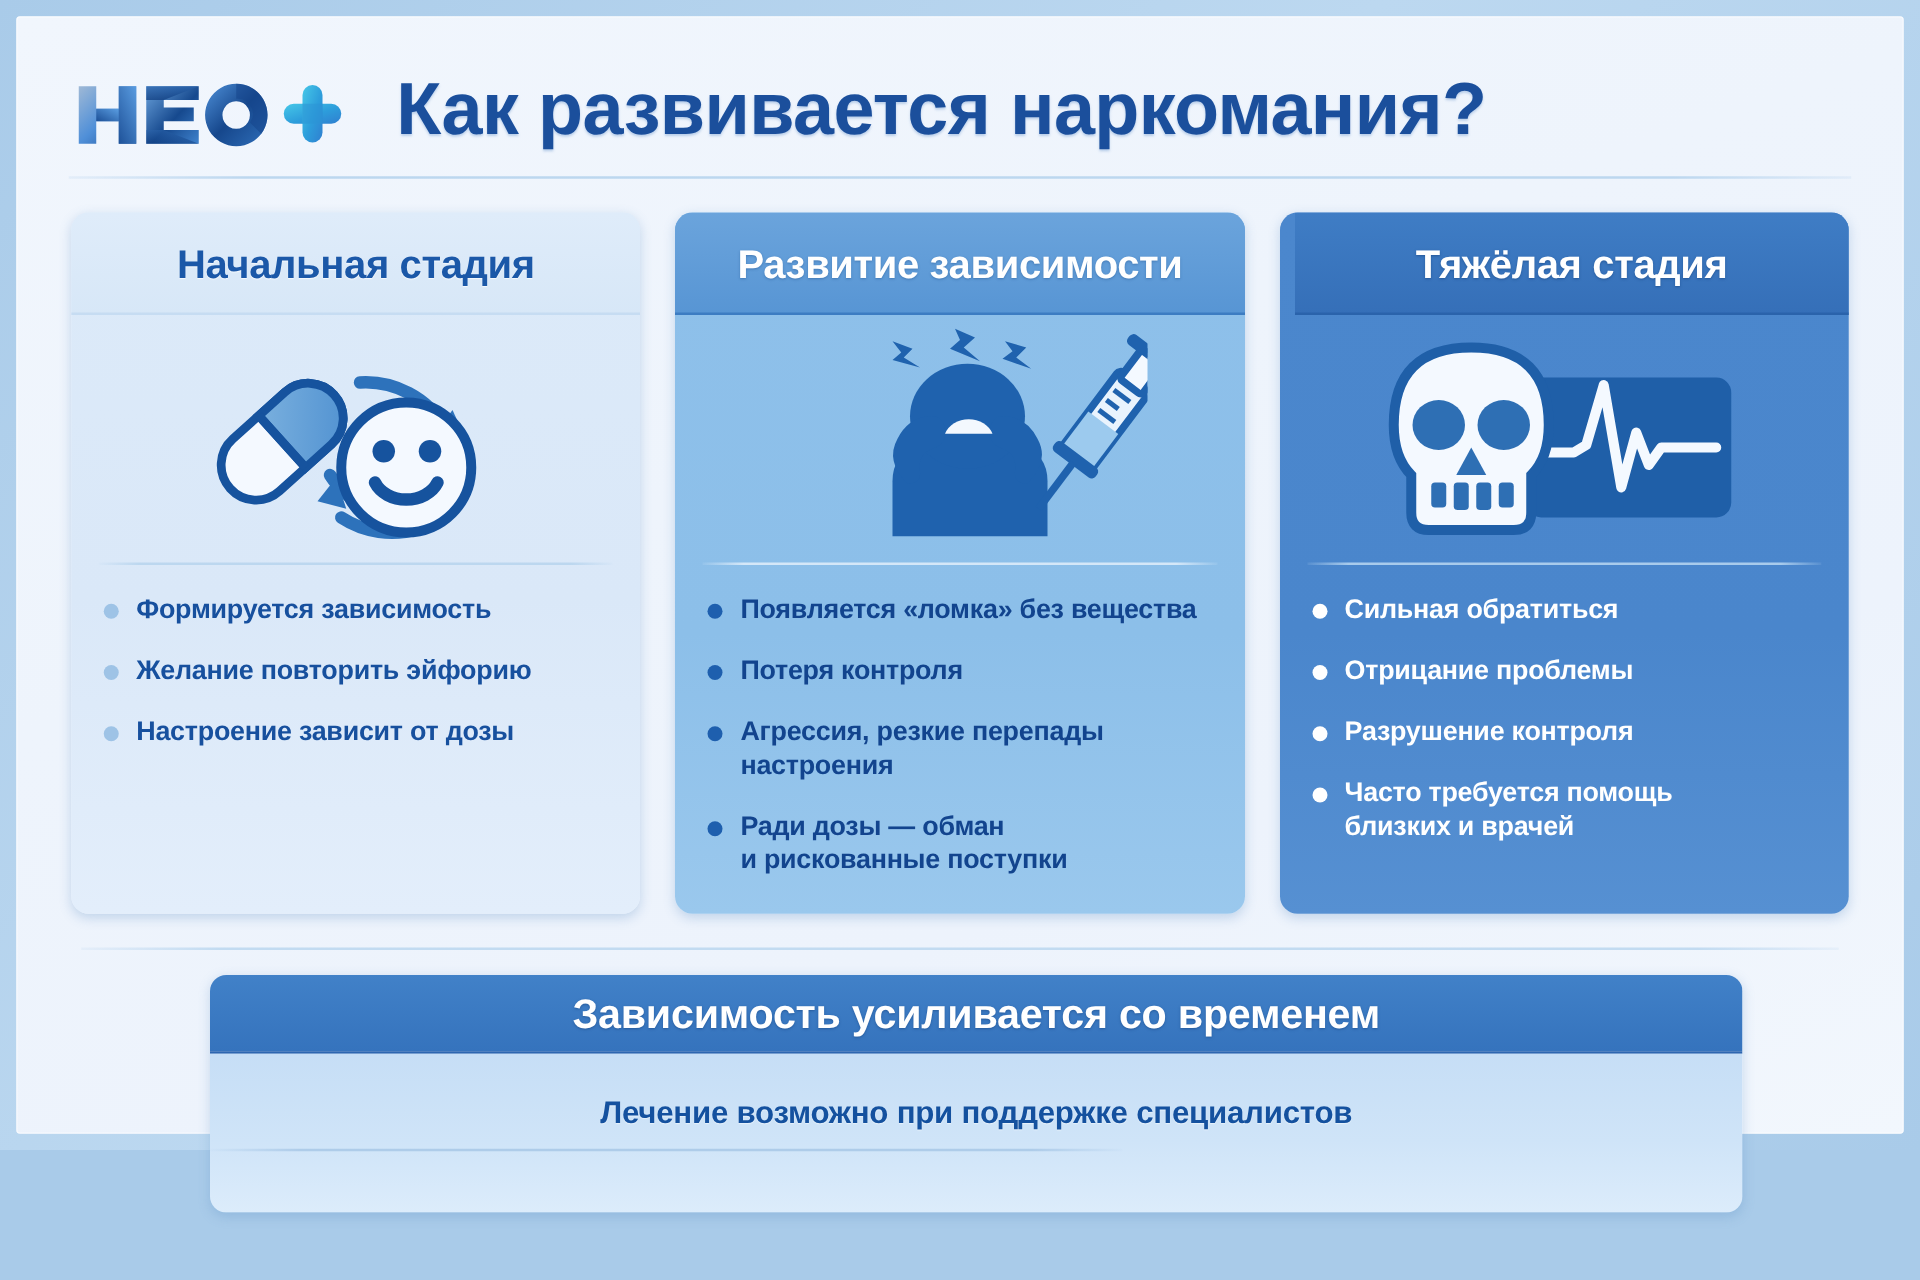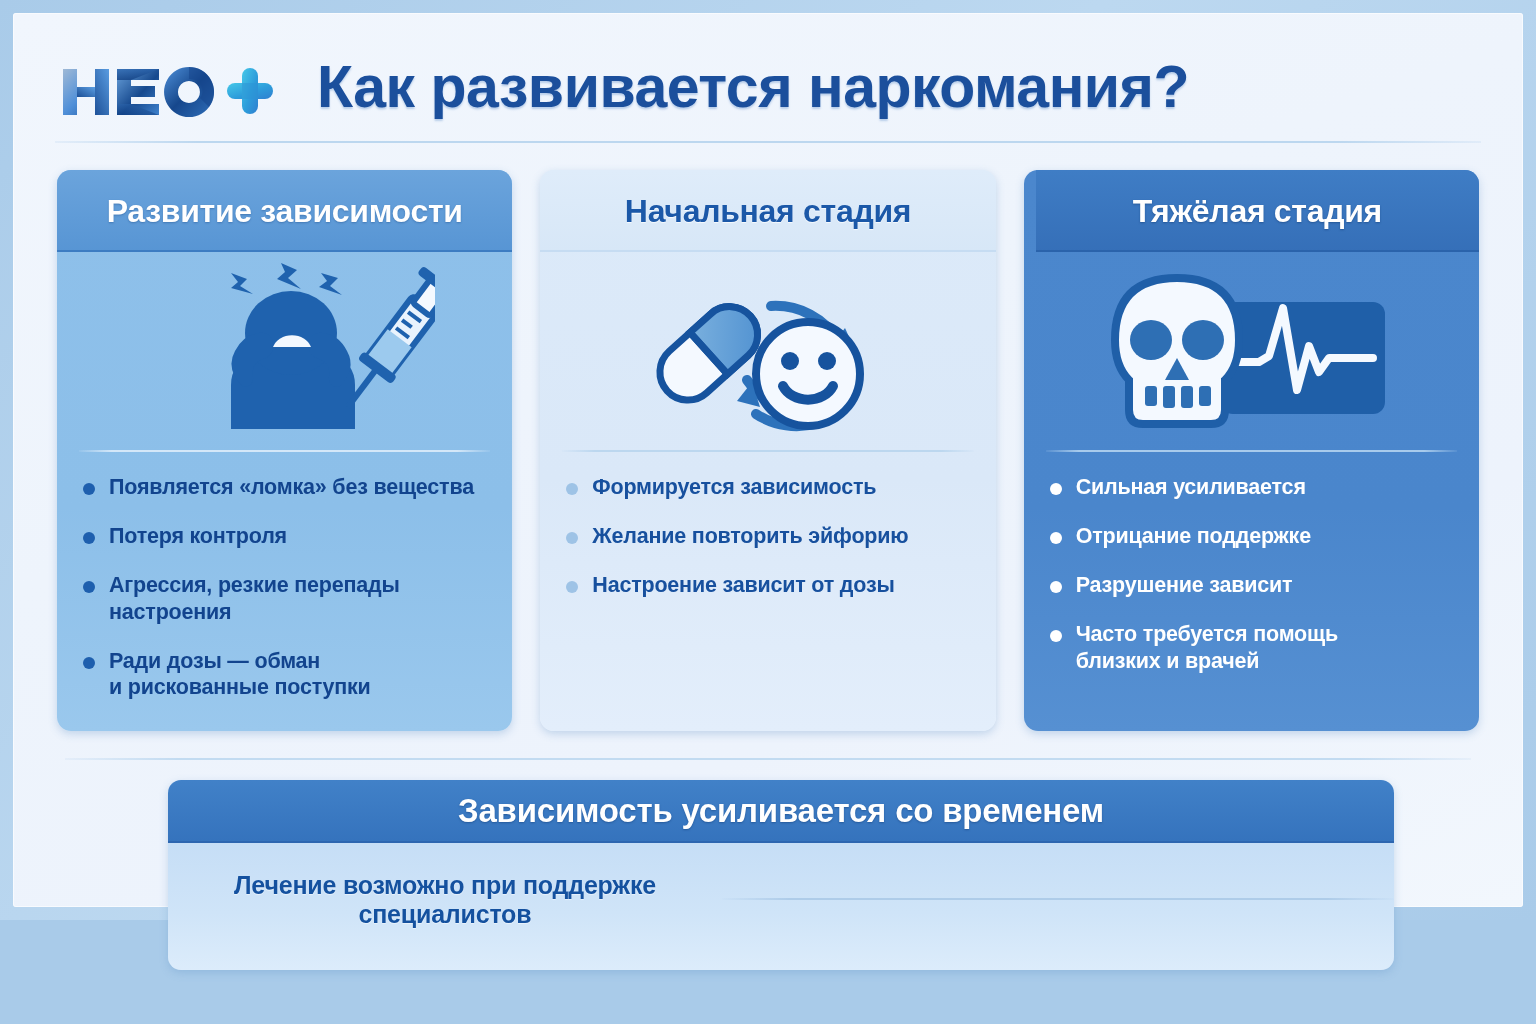--- a/index.html
+++ b/index.html
@@ -119,21 +119,21 @@
     flex:0 0 61px;background:linear-gradient(180deg,#4181c8 0%,#3573bd 100%);
     display:flex;align-items:center;justify-content:center;
     border-bottom:2px solid #2d66b0;
   }
   #banner-head-text{
     font-size:33px;font-weight:bold;color:#fff;letter-spacing:-.2px;
     text-shadow:0 1px 2px rgba(20,62,120,.5);
   }
   #banner-body{
     flex:1 1 auto;background:linear-gradient(180deg,#c6def6 0%,#cfe4f8 55%,#dcecfb 100%);
-    display:flex;flex-direction:row;align-items:center;justify-content:center;
+    display:flex;flex-direction:column;justify-content:center;
     position:relative;
   }
   .banner-line{
     font-size:25px;font-weight:bold;color:#14519f;letter-spacing:-.2px;
     text-align:center;
     text-shadow:0 1px 1px rgba(255,255,255,.55);
   }
   #banner-line-1{margin-bottom:14px;}
   #banner-sep{
     width:730px;height:2px;margin:0 0 16px 0;
@@ -196,20 +196,72 @@
           <rect x="187" y="9" width="16" height="46" rx="8" fill="url(#gP)"></rect>
           <rect x="187" y="24" width="16" height="16" fill="#2c93d6" opacity=".55"></rect>
         </svg>
       </div>
 
       <div id="page-title">Как развивается наркомания?</div>
     </div>
     <div id="header-rule"></div>
 
     <div id="cards">
+
+      <div class="card c1">
+        <div class="card-head">
+          <div class="card-head-title">Начальная стадия</div>
+        </div>
+        <div class="card-body">
+          <div class="icon-zone">
+            <svg width="290" height="175" viewBox="0 0 290 175">
+              <defs>
+                <linearGradient id="pillTop" x1="0" y1="0" x2="1" y2="1">
+                  <stop offset="0" stop-color="#7ab0de"></stop>
+                    <stop offset="1" stop-color="#4d8fd0"></stop>
+                </linearGradient>
+              </defs>
+
+              <g fill="none" stroke="#2d72bb" stroke-width="10" stroke-linecap="round">
+                <path d="M148 42 a74 74 0 0 1 68 36"></path>
+                <path d="M138 132 a74 74 0 0 1 -14 -16"></path>
+                <path d="M133 150 a74 74 0 0 0 62 9"></path>
+              </g>
+              <path d="M222 64 l10 22 l-24 -3 Z" fill="#2d72bb"></path>
+              <path d="M129 118 l-15 19 l23 6 Z" fill="#2d72bb"></path>
+
+              <g transform="rotate(-42 85 90)">
+                <rect x="30" y="62" width="112" height="56" rx="28" fill="#f4f9ff" stroke="#16539e" stroke-width="7"></rect>
+                <path d="M86 62 h28 a28 28 0 0 1 28 28 v0 a28 28 0 0 1 -28 28 h-28 Z" fill="url(#pillTop)" stroke="#16539e" stroke-width="7"></path>
+                <line x1="86" y1="62" x2="86" y2="118" stroke="#16539e" stroke-width="7"></line>
+              </g>
+
+              <circle cx="185" cy="110" r="52" fill="#f4f9ff" stroke="#16539e" stroke-width="8"></circle>
+              <circle cx="167" cy="97" r="9" fill="#16539e"></circle>
+              <circle cx="204" cy="97" r="9" fill="#16539e"></circle>
+              <path d="M160 122 a27 22 0 0 0 50 0" fill="none" stroke="#16539e" stroke-width="10" stroke-linecap="round"></path>
+            </svg>
+          </div>
+          <div class="card-rule"></div>
+          <div class="bullets">
+            <div class="bullet">
+              <span class="dot"></span>
+              <span class="btext">Формируется зависимость</span>
+            </div>
+            <div class="bullet">
+              <span class="dot"></span>
+              <span class="btext">Желание повторить эйфорию</span>
+            </div>
+            <div class="bullet">
+              <span class="dot"></span>
+              <span class="btext">Настроение зависит от дозы</span>
+            </div>
+          </div>
+        </div>
+      </div>
 
       <div class="card c2">
         <div class="card-head">
           <div class="card-head-title">Развитие зависимости</div>
         </div>
         <div class="card-body">
           <div class="icon-zone">
             <svg width="300" height="180" viewBox="0 0 300 180">
               <g fill="#1f62ae">
 
@@ -258,72 +310,20 @@
             </div>
             <div class="bullet">
               <span class="dot"></span>
               <span class="btext" style="white-space:pre-line">Ради дозы — обман
 и рискованные поступки</span>
             </div>
           </div>
         </div>
       </div>
 
-      <div class="card c1">
-        <div class="card-head">
-          <div class="card-head-title">Начальная стадия</div>
-        </div>
-        <div class="card-body">
-          <div class="icon-zone">
-            <svg width="290" height="175" viewBox="0 0 290 175">
-              <defs>
-                <linearGradient id="pillTop" x1="0" y1="0" x2="1" y2="1">
-                  <stop offset="0" stop-color="#7ab0de"></stop>
-                    <stop offset="1" stop-color="#4d8fd0"></stop>
-                </linearGradient>
-              </defs>
-
-              <g fill="none" stroke="#2d72bb" stroke-width="10" stroke-linecap="round">
-                <path d="M148 42 a74 74 0 0 1 68 36"></path>
-                <path d="M138 132 a74 74 0 0 1 -14 -16"></path>
-                <path d="M133 150 a74 74 0 0 0 62 9"></path>
-              </g>
-              <path d="M222 64 l10 22 l-24 -3 Z" fill="#2d72bb"></path>
-              <path d="M129 118 l-15 19 l23 6 Z" fill="#2d72bb"></path>
-
-              <g transform="rotate(-42 85 90)">
-                <rect x="30" y="62" width="112" height="56" rx="28" fill="#f4f9ff" stroke="#16539e" stroke-width="7"></rect>
-                <path d="M86 62 h28 a28 28 0 0 1 28 28 v0 a28 28 0 0 1 -28 28 h-28 Z" fill="url(#pillTop)" stroke="#16539e" stroke-width="7"></path>
-                <line x1="86" y1="62" x2="86" y2="118" stroke="#16539e" stroke-width="7"></line>
-              </g>
-
-              <circle cx="185" cy="110" r="52" fill="#f4f9ff" stroke="#16539e" stroke-width="8"></circle>
-              <circle cx="167" cy="97" r="9" fill="#16539e"></circle>
-              <circle cx="204" cy="97" r="9" fill="#16539e"></circle>
-              <path d="M160 122 a27 22 0 0 0 50 0" fill="none" stroke="#16539e" stroke-width="10" stroke-linecap="round"></path>
-            </svg>
-          </div>
-          <div class="card-rule"></div>
-          <div class="bullets">
-            <div class="bullet">
-              <span class="dot"></span>
-              <span class="btext">Формируется зависимость</span>
-            </div>
-            <div class="bullet">
-              <span class="dot"></span>
-              <span class="btext">Желание повторить эйфорию</span>
-            </div>
-            <div class="bullet">
-              <span class="dot"></span>
-              <span class="btext">Настроение зависит от дозы</span>
-            </div>
-          </div>
-        </div>
-      </div>
-
       <div class="card c3">
         <div class="card-head">
           <div class="card-head-title">Тяжёлая стадия</div>
         </div>
         <div class="card-body">
           <div class="icon-zone">
             <svg width="300" height="170" viewBox="0 0 300 170">
 
               <rect x="120" y="36" width="164" height="112" rx="12" fill="#1f5fa8"></rect>
               <path d="M132 96 h26 l10 -6 l14 -48 l14 82 l12 -44 l10 26 l10 -14 h44" fill="none" stroke="#f4f9ff" stroke-width="8" stroke-linejoin="round" stroke-linecap="round"></path>
@@ -339,29 +339,29 @@
                   <rect x="80" y="120" width="12" height="22" rx="3"></rect>
                   <rect x="98" y="120" width="12" height="20" rx="3"></rect>
                 </g>
               </g>
             </svg>
           </div>
           <div class="card-rule"></div>
           <div class="bullets">
             <div class="bullet">
               <span class="dot"></span>
-              <span class="btext">Сильная усиливается</span>
-            </div>
-            <div class="bullet">
-              <span class="dot"></span>
-              <span class="btext">Отрицание поддержке</span>
-            </div>
-            <div class="bullet">
-              <span class="dot"></span>
-              <span class="btext">Разрушение зависит</span>
+              <span class="btext">Сильная обратиться</span>
+            </div>
+            <div class="bullet">
+              <span class="dot"></span>
+              <span class="btext">Отрицание проблемы</span>
+            </div>
+            <div class="bullet">
+              <span class="dot"></span>
+              <span class="btext">Разрушение контроля</span>
             </div>
             <div class="bullet">
               <span class="dot"></span>
               <span class="btext" style="white-space:pre-line">Часто требуется помощь
 близких и врачей</span>
             </div>
           </div>
         </div>
       </div>
 

